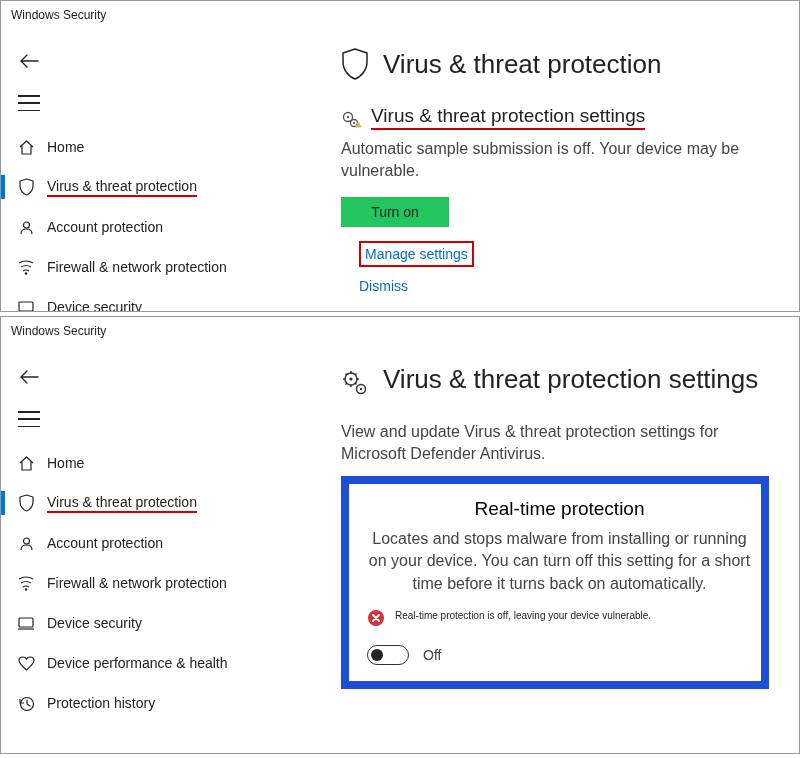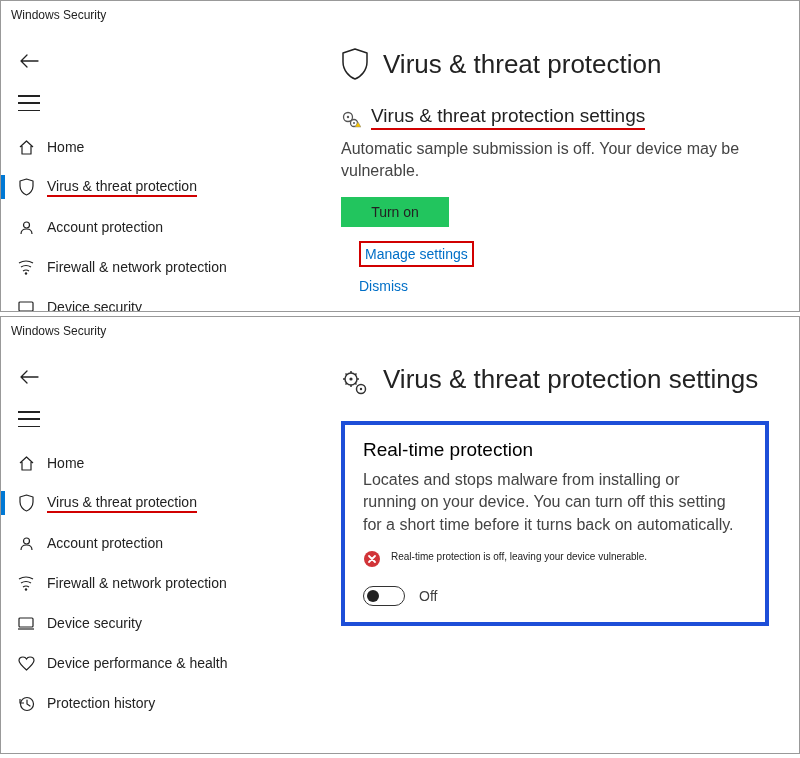--- a/index.html
+++ b/index.html
@@ -24,21 +24,21 @@
   .page-head { display: flex; align-items: center; gap: 14px; margin-bottom: 24px; }
   .page-head .hicon { flex-shrink: 0; }
   .page-title { font-size: 26px; font-weight: 500; color: #222; }
   .sub-head { display: flex; align-items: flex-end; gap: 10px; margin-bottom: 8px; }
   .sub-title { font-size: 19px; font-weight: 500; color: #222; }
   .body-text { font-size: 16px; color: #444; line-height: 1.4; max-width: 420px; }
   .btn-grey { margin-top: 14px; width: 108px; height: 30px; background: #22c55e; border: none; font-size: 14px; color: #222; cursor: pointer; }
   .link { color: #006fc7; font-size: 14px; cursor: pointer; display: inline-block; }
   .link-row { margin-top: 14px; padding-left: 18px; }
   .red-box { border: 2px solid #d10000; padding: 2px 4px; display: inline-block; }
-  .card { border: 4px solid #1d4ed8; padding: 14px 28px 16px 18px; margin-top: 10px; }
+  .card { border: 8px solid #1d4ed8; padding: 14px 9px 16px 18px; margin-top: 10px; text-align: center; }
   .card h3 { font-size: 19px; font-weight: 500; margin-bottom: 8px; }
   .alert-row { display: flex; align-items: flex-start; gap: 10px; margin-top: 14px; }
   .alert-row .msg { font-size: 10px; color: #222; line-height: 1.35; max-width: 340px; }
   .toggle-row { display: flex; align-items: center; gap: 14px; margin-top: 18px; }
   .toggle { width: 42px; height: 20px; border: 1.5px solid #333; border-radius: 12px; position: relative; cursor: pointer; background: #fff; }
   .toggle .knob { position: absolute; left: 3px; top: 3px; width: 12px; height: 12px; border-radius: 50%; background: #222; }
   .toggle-label { font-size: 14px; color: #404040; }
   svg { display: block; }
 </style>
 </head>
@@ -235,20 +235,21 @@
             <svg width="28" height="28" viewBox="0 0 28 28">
               <circle cx="10" cy="10" r="6" stroke="#333" stroke-width="1.5" fill="none"></circle>
               <circle cx="10" cy="10" r="1.6" fill="#333"></circle>
               <path d="M10 2 V4 M10 16 V18 M2 10 H4 M16 10 H18 M4.5 4.5 L6 6 M14 14 L15.5 15.5 M15.5 4.5 L14 6 M6 14 L4.5 15.5" stroke="#333" stroke-width="1.5"></path>
               <circle cx="20" cy="20" r="4.5" stroke="#333" stroke-width="1.5" fill="none"></circle>
               <circle cx="20" cy="20" r="1.2" fill="#333"></circle>
             </svg>
           </span>
         <h1 class="page-title" style="line-height:1.25">Virus &amp; threat protection settings</h1>
       </div>
+      <p class="body-text" style="margin-left:0; margin-bottom:10px">View and update Virus &amp; threat protection settings for Microsoft Defender Antivirus.</p>
 
       <div class="card">
         <h3>Real-time protection</h3>
         <p class="body-text" style="max-width:none">Locates and stops malware from installing or running on your device. You can turn off this setting for a short time before it turns back on automatically.</p>
         <div class="alert-row">
           <span>
               <svg width="18" height="18" viewBox="0 0 18 18">
                 <circle cx="9" cy="9" r="8" fill="#d13438"></circle>
                 <path d="M6 6 L12 12 M12 6 L6 12" stroke="#fff" stroke-width="1.8" stroke-linecap="round"></path>
               </svg>

